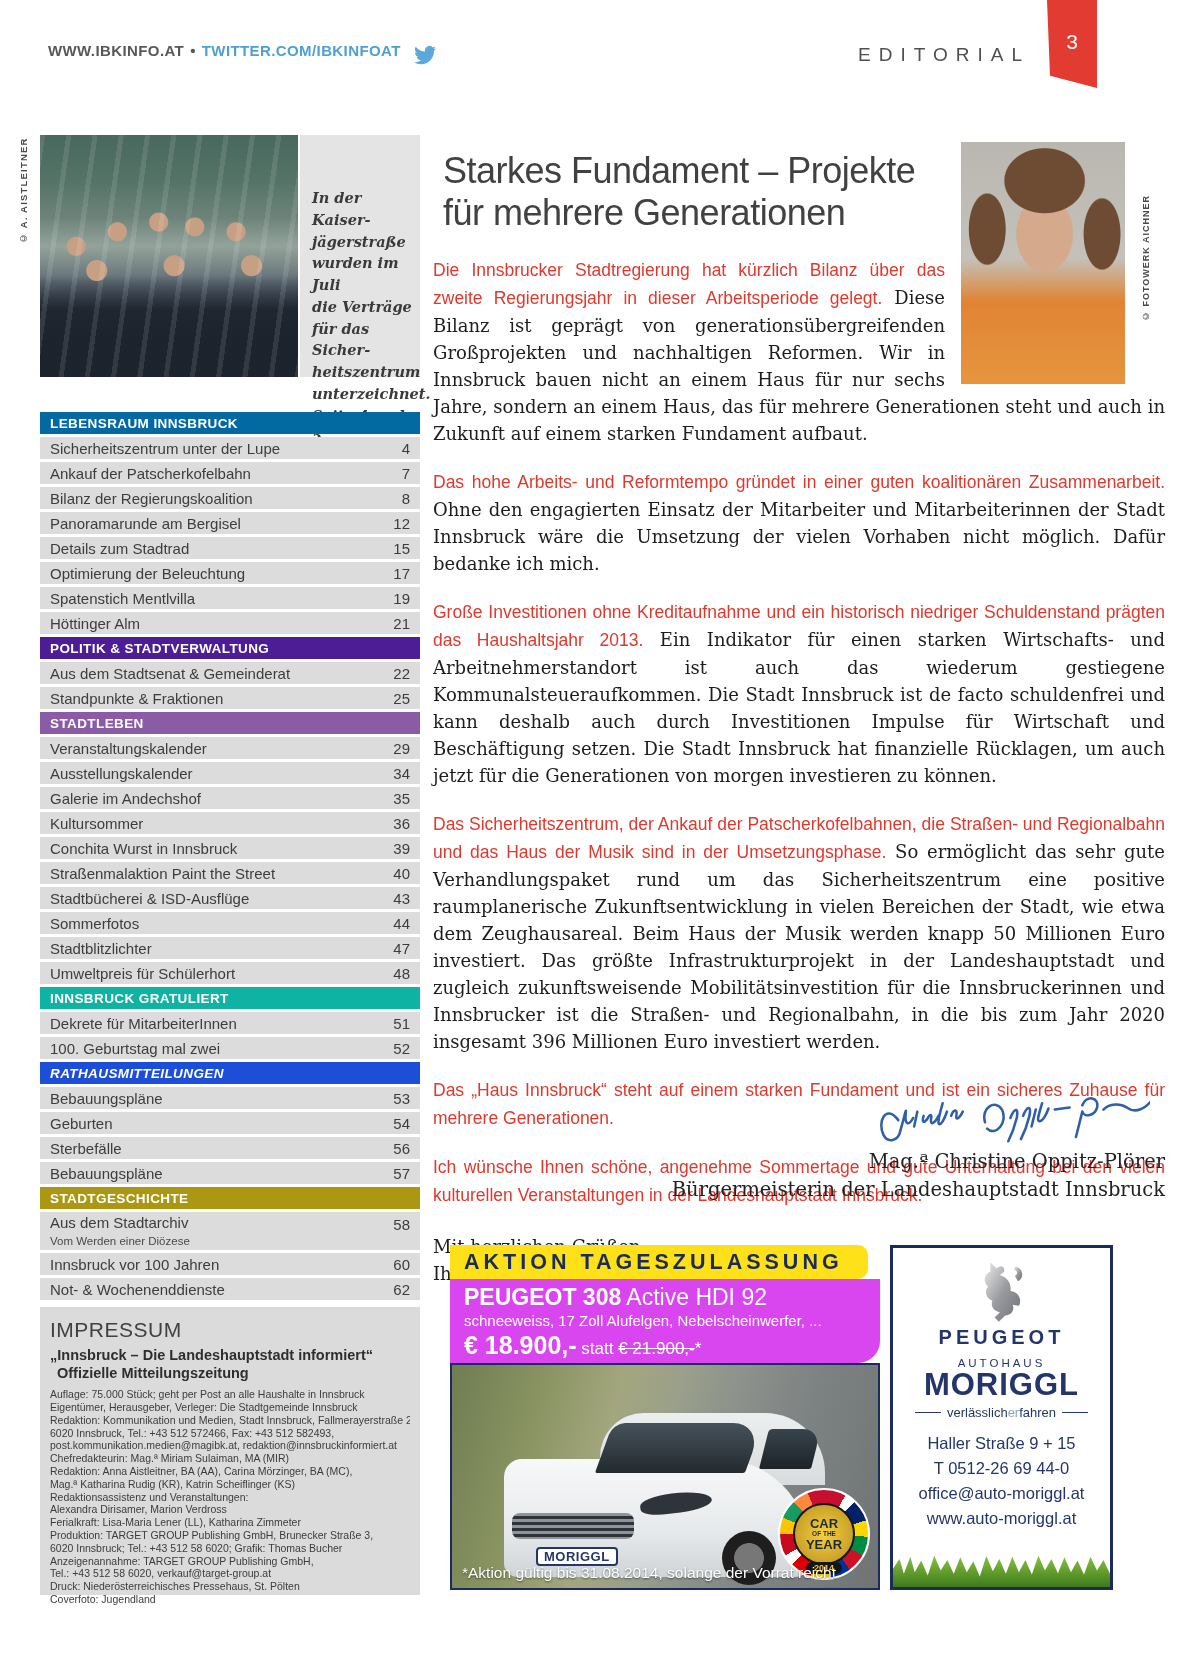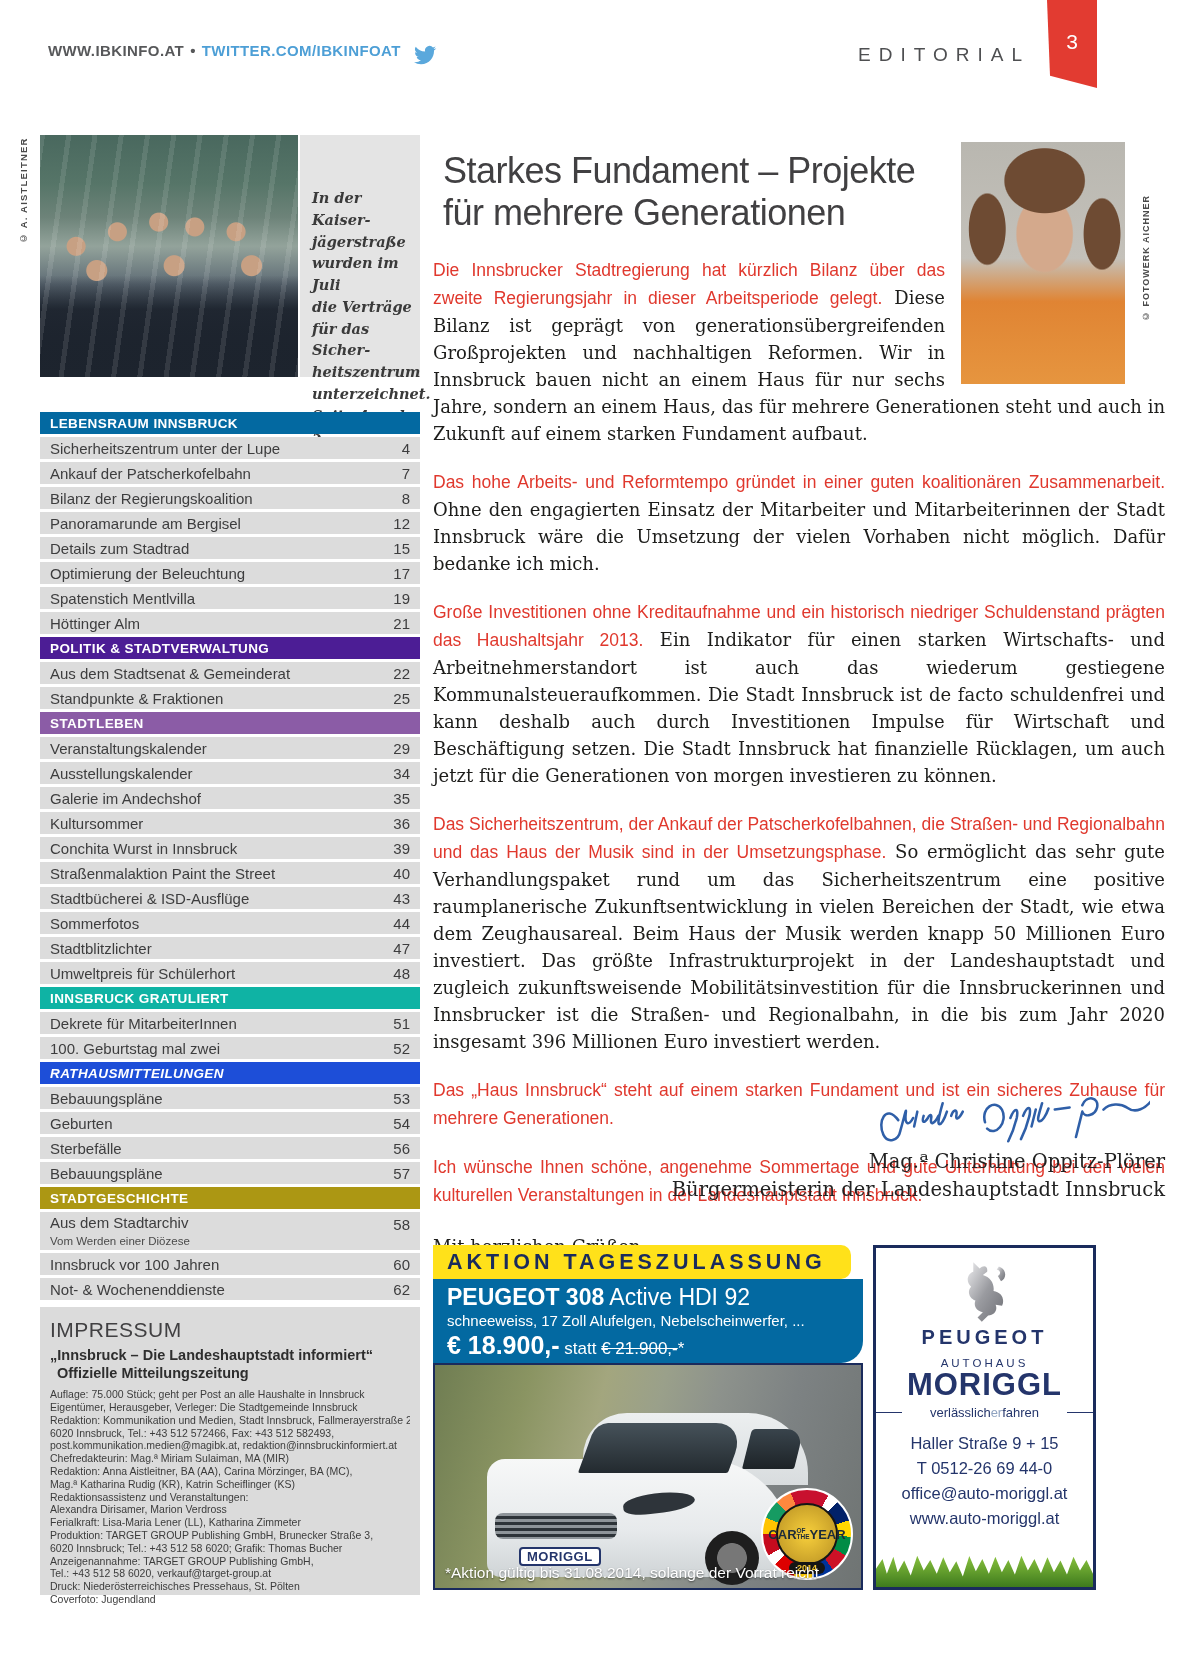--- a/index.html
+++ b/index.html
@@ -80,25 +80,25 @@
           color:#1d1d1b;margin:0 0 21px 0;}
   .body-p.first{margin-top:22px;}
   .lead{font-family:"Liberation Sans",sans-serif;color:#e0382d;font-size:17.5px;}
   .closing{font-family:"DejaVu Serif",serif;font-size:18px;line-height:27px;color:#1d1d1b;
            margin-top:24px;}
   .sig{position:absolute;top:938px;right:15px;width:275px;height:80px;}
   .signoff{position:absolute;top:1008px;right:0;text-align:right;
            font-family:"DejaVu Serif",serif;font-size:19.5px;line-height:28px;color:#222;}
 
   
-  .ad{position:absolute;left:0;top:1105px;width:663px;height:264px;}
+  .ad{position:absolute;left:17px;top:1105px;width:663px;height:264px;}
   .ad-banner{position:absolute;left:0;top:0;width:418px;height:34px;background:#ffe11a;
              border-radius:0 10px 10px 0;color:#1a2b5c;font-weight:bold;font-size:21.5px;
              letter-spacing:4px;line-height:35px;padding-left:14px;box-sizing:border-box;}
-  .ad-navybox{position:absolute;left:0;top:34px;width:430px;height:84px;background:#0369a1;
+  .ad-navybox{position:absolute;left:0;top:34px;width:430px;height:84px;background:#d946ef;
               border-radius:0 0 22px 0;color:#fff;padding:5px 14px;box-sizing:border-box;}
   .ad-model{font-size:23px;}
   .ad-model b{font-weight:bold;}
   .ad-specs{font-size:15px;margin-top:1px;}
   .ad-price{font-size:25px;font-weight:bold;margin-top:2px;}
   .ad-price .old{font-size:17px;font-weight:normal;}
   .ad-photo{position:absolute;left:0;top:118px;width:430px;height:227px;box-sizing:border-box;
             border:2px solid #1a2b5c;overflow:hidden;
     background:linear-gradient(105deg,#6f7d52 0%,#8a9462 20%,#a3a67e 36%,#9aa08a 48%,#8d928c 60%,#7d8283 76%,#6f7473 100%);}
   .car-roofline{position:absolute;left:148px;top:48px;width:225px;height:72px;
@@ -119,33 +119,33 @@
     background:radial-gradient(circle,#777 0 38%,#1e1e1e 40% 100%);}
   .car-plate{position:absolute;left:84px;top:182px;background:#fff;border:2px solid #24356b;
     border-radius:4px;color:#24356b;font-weight:bold;font-size:13px;padding:0 6px;letter-spacing:.5px;}
   .ad-footnote{position:absolute;left:10px;bottom:6px;color:#fff;font-size:15.5px;
     text-shadow:0 1px 2px rgba(0,0,0,.55);margin-top:48px;}
   .badge{position:absolute;right:8px;bottom:8px;width:92px;height:92px;border-radius:50%;
     border:2px solid #fff;box-sizing:border-box;
     background:conic-gradient(#c8102e 0 8%,#fff 8% 12%,#012169 12% 20%,#ffd700 20% 26%,#008c45 26% 33%,#cd1126 33% 40%,#003399 40% 48%,#ffcc00 48% 55%,#dd0000 55% 63%,#fff 63% 67%,#c60b1e 67% 75%,#ffc400 75% 81%,#169b62 81% 88%,#ff883e 88% 94%,#c8102e 94% 100%);}
   .badge-inner{position:absolute;inset:13px;border-radius:50%;border:2px solid #151515;
     background:radial-gradient(circle,#f8d03c,#caa22a 70%,#8a6d14);display:flex;
-    flex-direction:row;align-items:center;justify-content:center;color:#1c2b39;
+    flex-direction:column;align-items:center;justify-content:center;color:#1c2b39;
     font-weight:bold;line-height:1;}
   .badge-inner .b1{font-size:13px;} .badge-inner .b2{font-size:6.5px;margin:1px 0;}
   .badge-year{position:absolute;bottom:4px;left:50%;transform:translateX(-50%);
     background:#151515;color:#f3c733;font-size:9px;font-weight:bold;padding:1px 8px;
     border-radius:6px;}
   .ad-right{position:absolute;left:440px;top:0;width:223px;height:345px;background:#fff;
     border:3px solid #1a2b5c;box-sizing:border-box;text-align:center;color:#24356b;}
   .lion{margin:12px auto 2px;display:block;}
   .d-brand{font-size:20px;letter-spacing:4px;font-weight:bold;}
   .d-autohaus{font-size:11.5px;letter-spacing:3px;margin-top:8px;}
   .d-name{font-size:31px;font-weight:bold;letter-spacing:1px;line-height:1.05;}
-  .d-tagline{display:flex;align-items:center;justify-content:space-between;gap:6px;font-size:13px;
+  .d-tagline{display:flex;align-items:center;justify-content:center;gap:6px;font-size:13px;
     margin-top:3px;}
   .d-tagline .line{display:inline-block;width:26px;height:1px;background:#24356b;}
   .d-tagline .lite{color:#8fa3c0;}
   .d-addr{margin-top:11px;font-size:16.5px;line-height:25px;}
   .d-addr a{color:#24356b;text-decoration:none;display:block;}
   .grass{position:absolute;bottom:0;left:0;right:0;height:33px;
     background:linear-gradient(180deg,#8cc63f,#3e7a1d);
     clip-path:polygon(0% 100%,0% 45%,3% 15%,5% 60%,8% 8%,10% 55%,13% 20%,16% 65%,19% 5%,22% 50%,25% 18%,28% 60%,31% 10%,34% 55%,37% 22%,40% 68%,43% 6%,46% 52%,49% 15%,52% 60%,55% 8%,58% 55%,61% 18%,64% 62%,67% 5%,70% 50%,73% 15%,76% 58%,79% 10%,82% 55%,85% 20%,88% 62%,91% 8%,94% 50%,97% 18%,100% 60%,100% 100%);}
 </style>
 </head>

